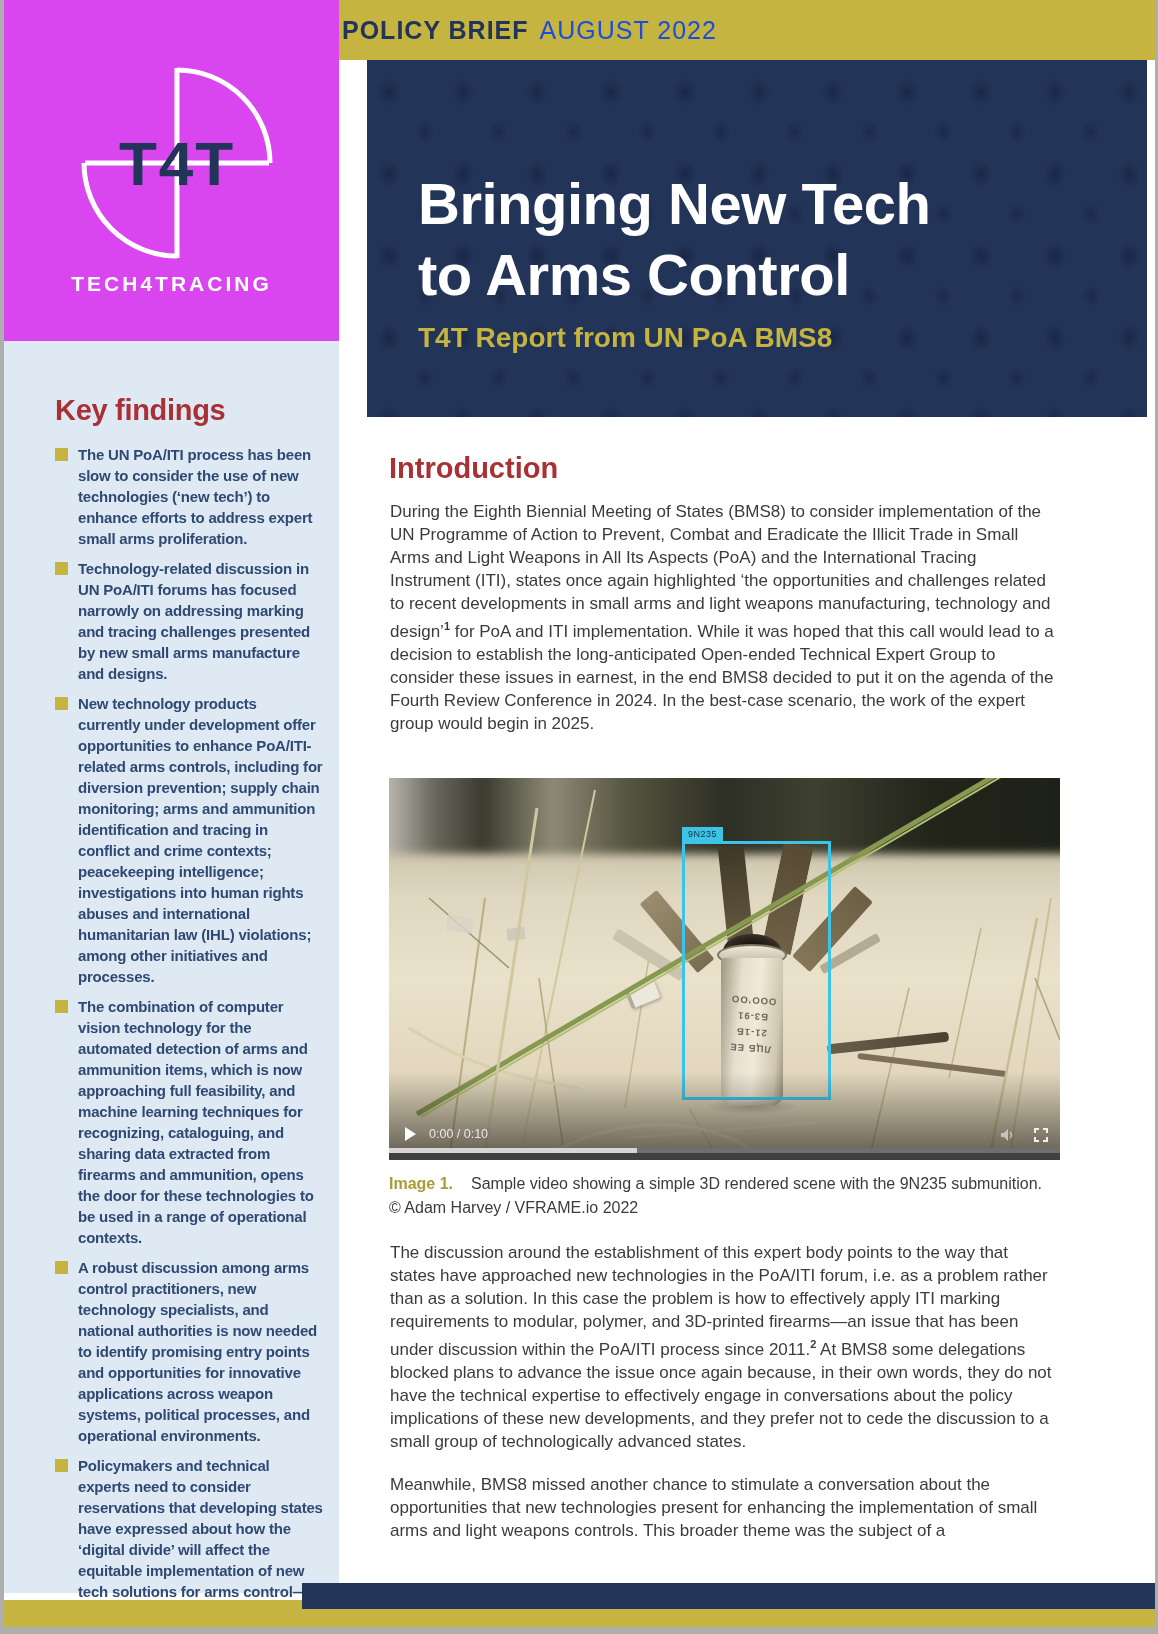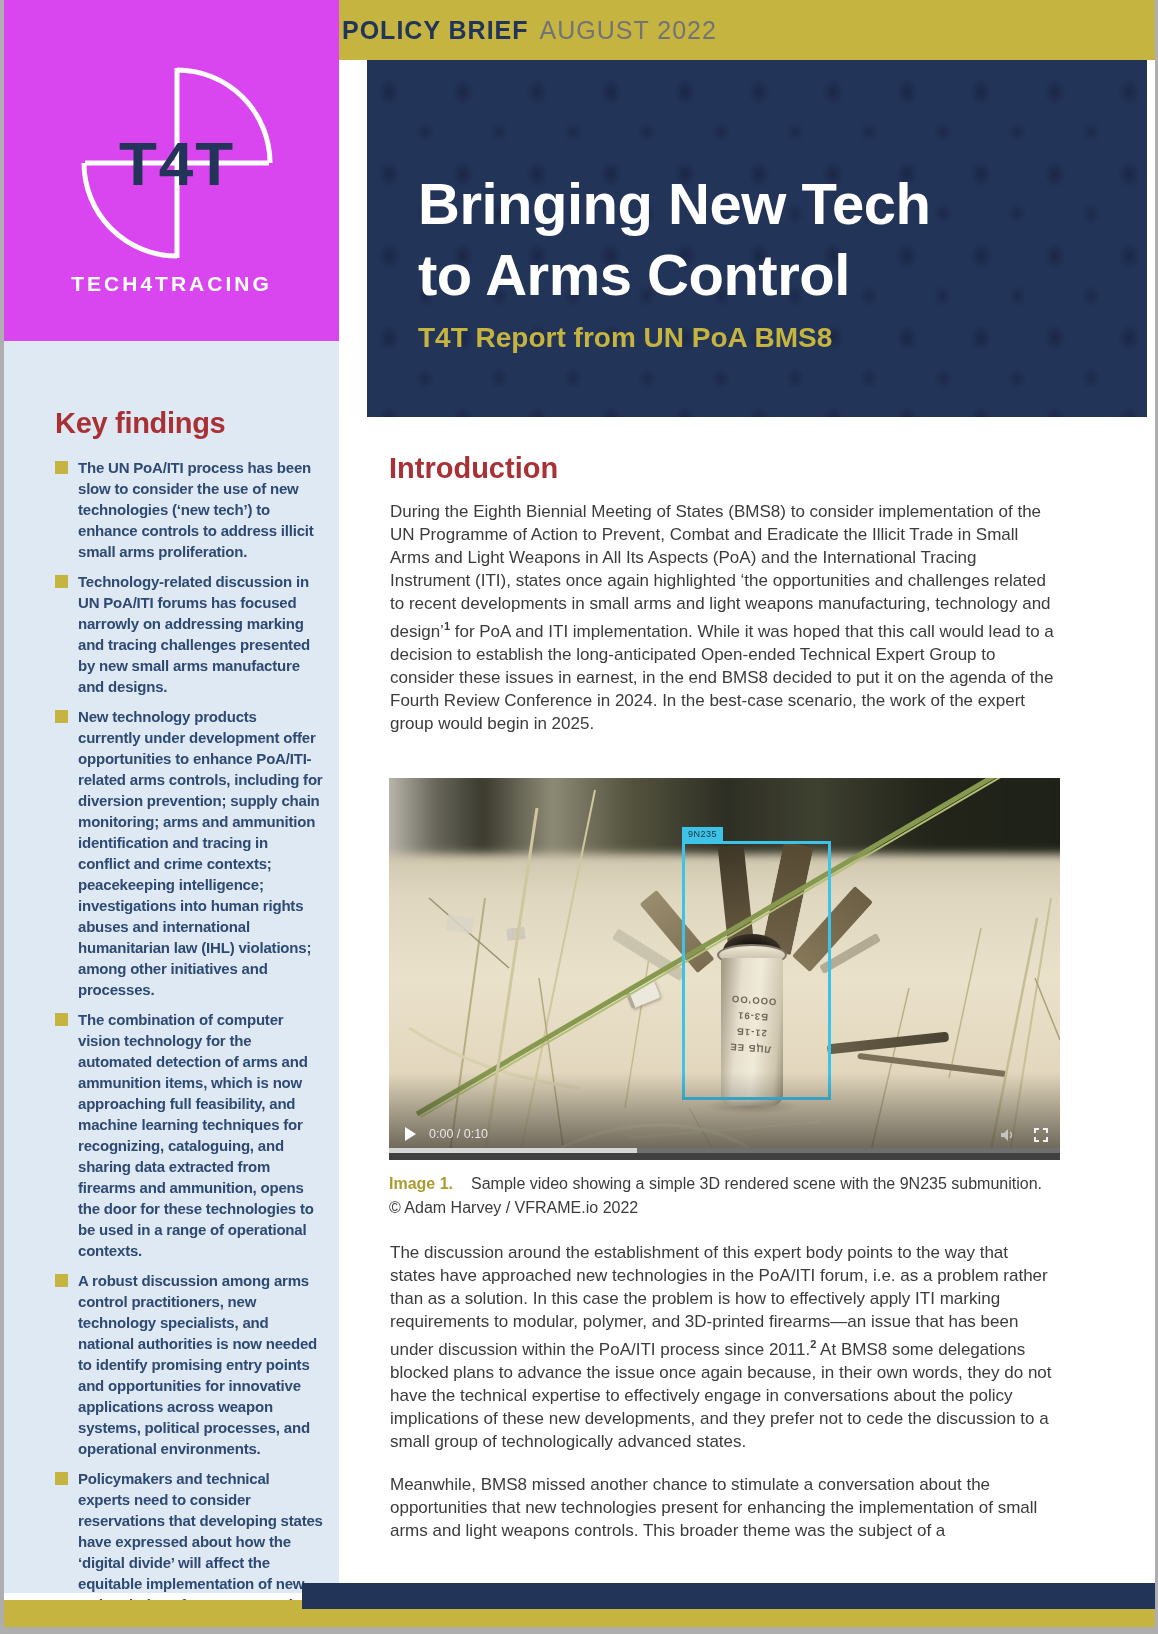--- a/index.html
+++ b/index.html
@@ -5,42 +5,42 @@
   html,body{margin:0;padding:0;}
   body{width:1158px;height:1634px;background:#aeaeae;position:relative;
        font-family:"Liberation Sans","DejaVu Sans",sans-serif;}
   .page{position:absolute;left:4px;top:0;width:1151px;height:1627px;background:#ffffff;overflow:hidden;}
 
   
   .gold-topbar{position:absolute;left:0;top:0;right:0;height:60px;background:#c5b440;}
   .kicker{position:absolute;left:338px;top:0;height:60px;display:flex;align-items:center;gap:11px;
           font-size:25px;letter-spacing:1px;}
   .kicker .k1{color:#233459;font-weight:bold;}
-  .kicker .k2{color:#737373;font-weight:normal;}
+  .kicker .k2{color:#1d4ed8;font-weight:normal;}
 
   .gold-block{position:absolute;left:0;top:0;width:335px;height:341px;background:#d946ef;}
   .logo-wrap{position:absolute;left:73px;top:62px;width:200px;height:202px;}
   .logo-wrap svg{position:absolute;left:0;top:0;}
   .logo-t4t{position:absolute;left:0;top:66px;width:200px;text-align:center;
             font-size:62px;font-weight:bold;color:#233459;letter-spacing:2px;}
   .brand-name{position:absolute;left:0;top:272px;width:335px;text-align:center;color:#ffffff;
               font-weight:bold;font-size:21px;letter-spacing:3px;}
 
   .navy-hero{position:absolute;left:335px;top:60px;right:8px;height:357px;background-color:#233459;
     background-image:radial-gradient(ellipse 16px 20px at 22px 32px, rgba(8,16,36,.35), rgba(8,16,36,0) 70%),
                      radial-gradient(ellipse 14px 16px at 58px 72px, rgba(8,16,36,.28), rgba(8,16,36,0) 70%);
     background-size:74px 82px;margin-left:28px;}
   .hero-title{position:absolute;left:51px;top:108px;color:#ffffff;font-weight:bold;
               font-size:58px;line-height:71px;letter-spacing:-0.5px;}
   .hero-subtitle{position:absolute;left:51px;top:262px;color:#c5b440;font-weight:bold;font-size:28px;}
 
   
   .sidebar{position:absolute;left:0;top:341px;width:335px;height:1252px;background:#dfe9f4;
            box-sizing:border-box;padding:50px 16px 0 51px;}
-  .kf-heading{color:#a93035;font-weight:bold;font-size:29px;margin:16px 0 17px 0;letter-spacing:-0.3px;}
+  .kf-heading{color:#a93035;font-weight:bold;font-size:29px;margin:3px 0 17px 0;letter-spacing:-0.3px;}
   .kf-item{display:flex;gap:10px;margin-bottom:9px;}
   .kf-bullet{flex:none;width:13px;height:13px;background:#c5b440;margin-top:4px;}
   .kf-text{color:#2e4a73;font-weight:bold;font-size:15px;line-height:21px;letter-spacing:-0.2px;}
 
   
   .intro-sec{position:absolute;left:385px;top:452px;width:668px;}
   .sec-heading{color:#a93035;font-weight:bold;font-size:29px;margin:0 0 15px 0;}
   .bodytext{color:#3b3b3b;font-size:17px;line-height:23px;margin:1px;}
   .bodytext sup{font-size:11px;font-weight:bold;}
   .para2{position:absolute;left:385px;top:1240px;width:668px;}
@@ -136,21 +136,21 @@
       <span>Bringing New Tech</span><br>
       <span>to Arms Control</span>
     </div>
     <div class="hero-subtitle">T4T Report from UN PoA BMS8</div>
   </div>
 
   <div class="sidebar">
     <h2 class="kf-heading">Key findings</h2>
     <div class="kf-item">
       <span class="kf-bullet"></span>
-      <span class="kf-text">The UN PoA/ITI process has been slow to consider the use of new technologies (‘new tech’) to enhance controls to address illicit small arms proliferation.</span>
+      <span class="kf-text">The UN PoA/ITI process has been slow to consider the use of new technologies (‘new tech’) to enhance efforts to address expert small arms proliferation.</span>
     </div>
     <div class="kf-item">
       <span class="kf-bullet"></span>
       <span class="kf-text">Technology-related discussion in UN PoA/ITI forums has focused narrowly on addressing marking and tracing challenges presented by new small arms manufacture and designs.</span>
     </div>
     <div class="kf-item">
       <span class="kf-bullet"></span>
       <span class="kf-text">New technology products currently under development offer opportunities to enhance PoA/ITI-related arms controls, including for diversion prevention; supply chain monitoring; arms and ammunition identification and tracing in conflict and crime contexts; peacekeeping intelligence; investigations into human rights abuses and international humanitarian law (IHL) violations; among other initiatives and processes.</span>
     </div>
     <div class="kf-item">

